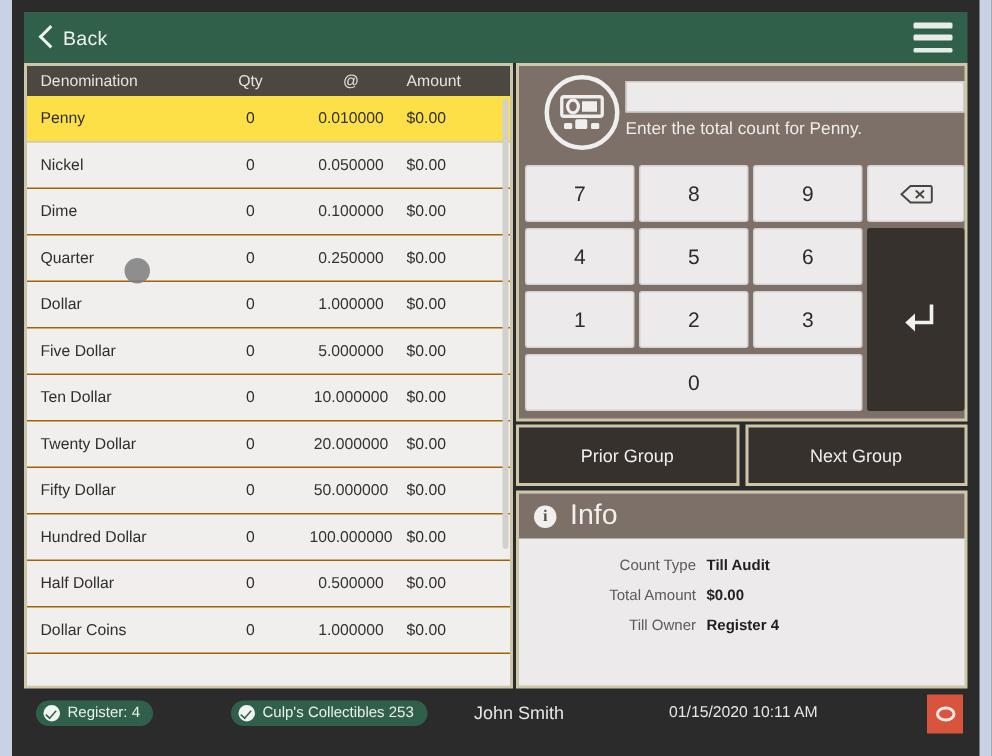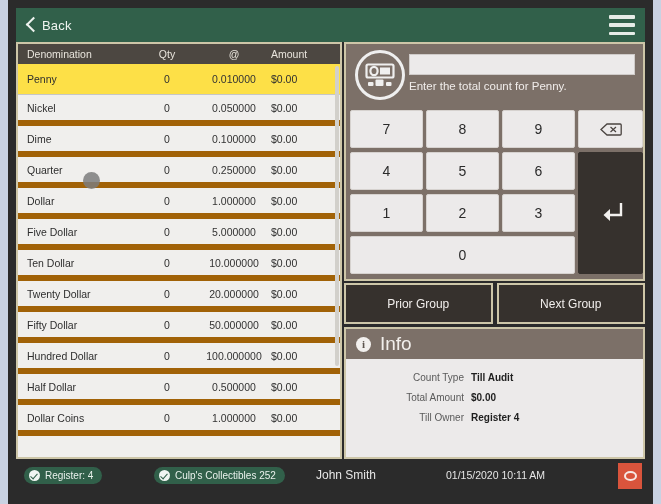--- a/index.html
+++ b/index.html
@@ -126,21 +126,21 @@
     background: #f0efed;
   }
   .den-row {
     display: flex;
     align-items: center;
     height: 31px;
     font-size: 10.5px;
     color: #2e2e2e;
     padding: 0 9px;
     box-sizing: border-box;
-    border-bottom: 6px solid #a16207;
+    border-bottom: 1px solid #a16207;
   }
   .den-row.selected {
     background: #fde047;
     border-bottom: 1px solid #c6c6c6;
   }
   .den-row .col-at { color: #333; }
 
   #touch-dot {
     position: absolute;
     left: 65px;
@@ -191,21 +191,21 @@
   }
   #keypad-inner {
     width: 100%;
     height: 100%;
     background: #7c7068;
     box-sizing: border-box;
     position: relative;
   }
   #entry-row {
     position: absolute;
-    left: 0; top: 0;
+    left: 8px; top: 0;
     width: 100%;
     height: 62px;
   }
   #register-icon {
     position: absolute;
     left: 9px;
     top: 6px;
     width: 50px;
     height: 50px;
     border-radius: 50%;
@@ -637,21 +637,21 @@
     </div>
   </div>
 
   <div id="status-bar">
     <div class="pill" id="pill-register">
       <span class="check-icon"></span>
       <span>Register: 4</span>
     </div>
     <div class="pill" id="pill-store">
       <span class="check-icon"></span>
-      <span>Culp's Collectibles 252</span>
+      <span>Culp's Collectibles 253</span>
     </div>
     <div id="status-user">John Smith</div>
     <div id="status-datetime">01/15/2020 10:11 AM</div>
     <div id="power-button">
       <span class="power-glyph"></span>
     </div>
   </div>
 
 </div>
 

